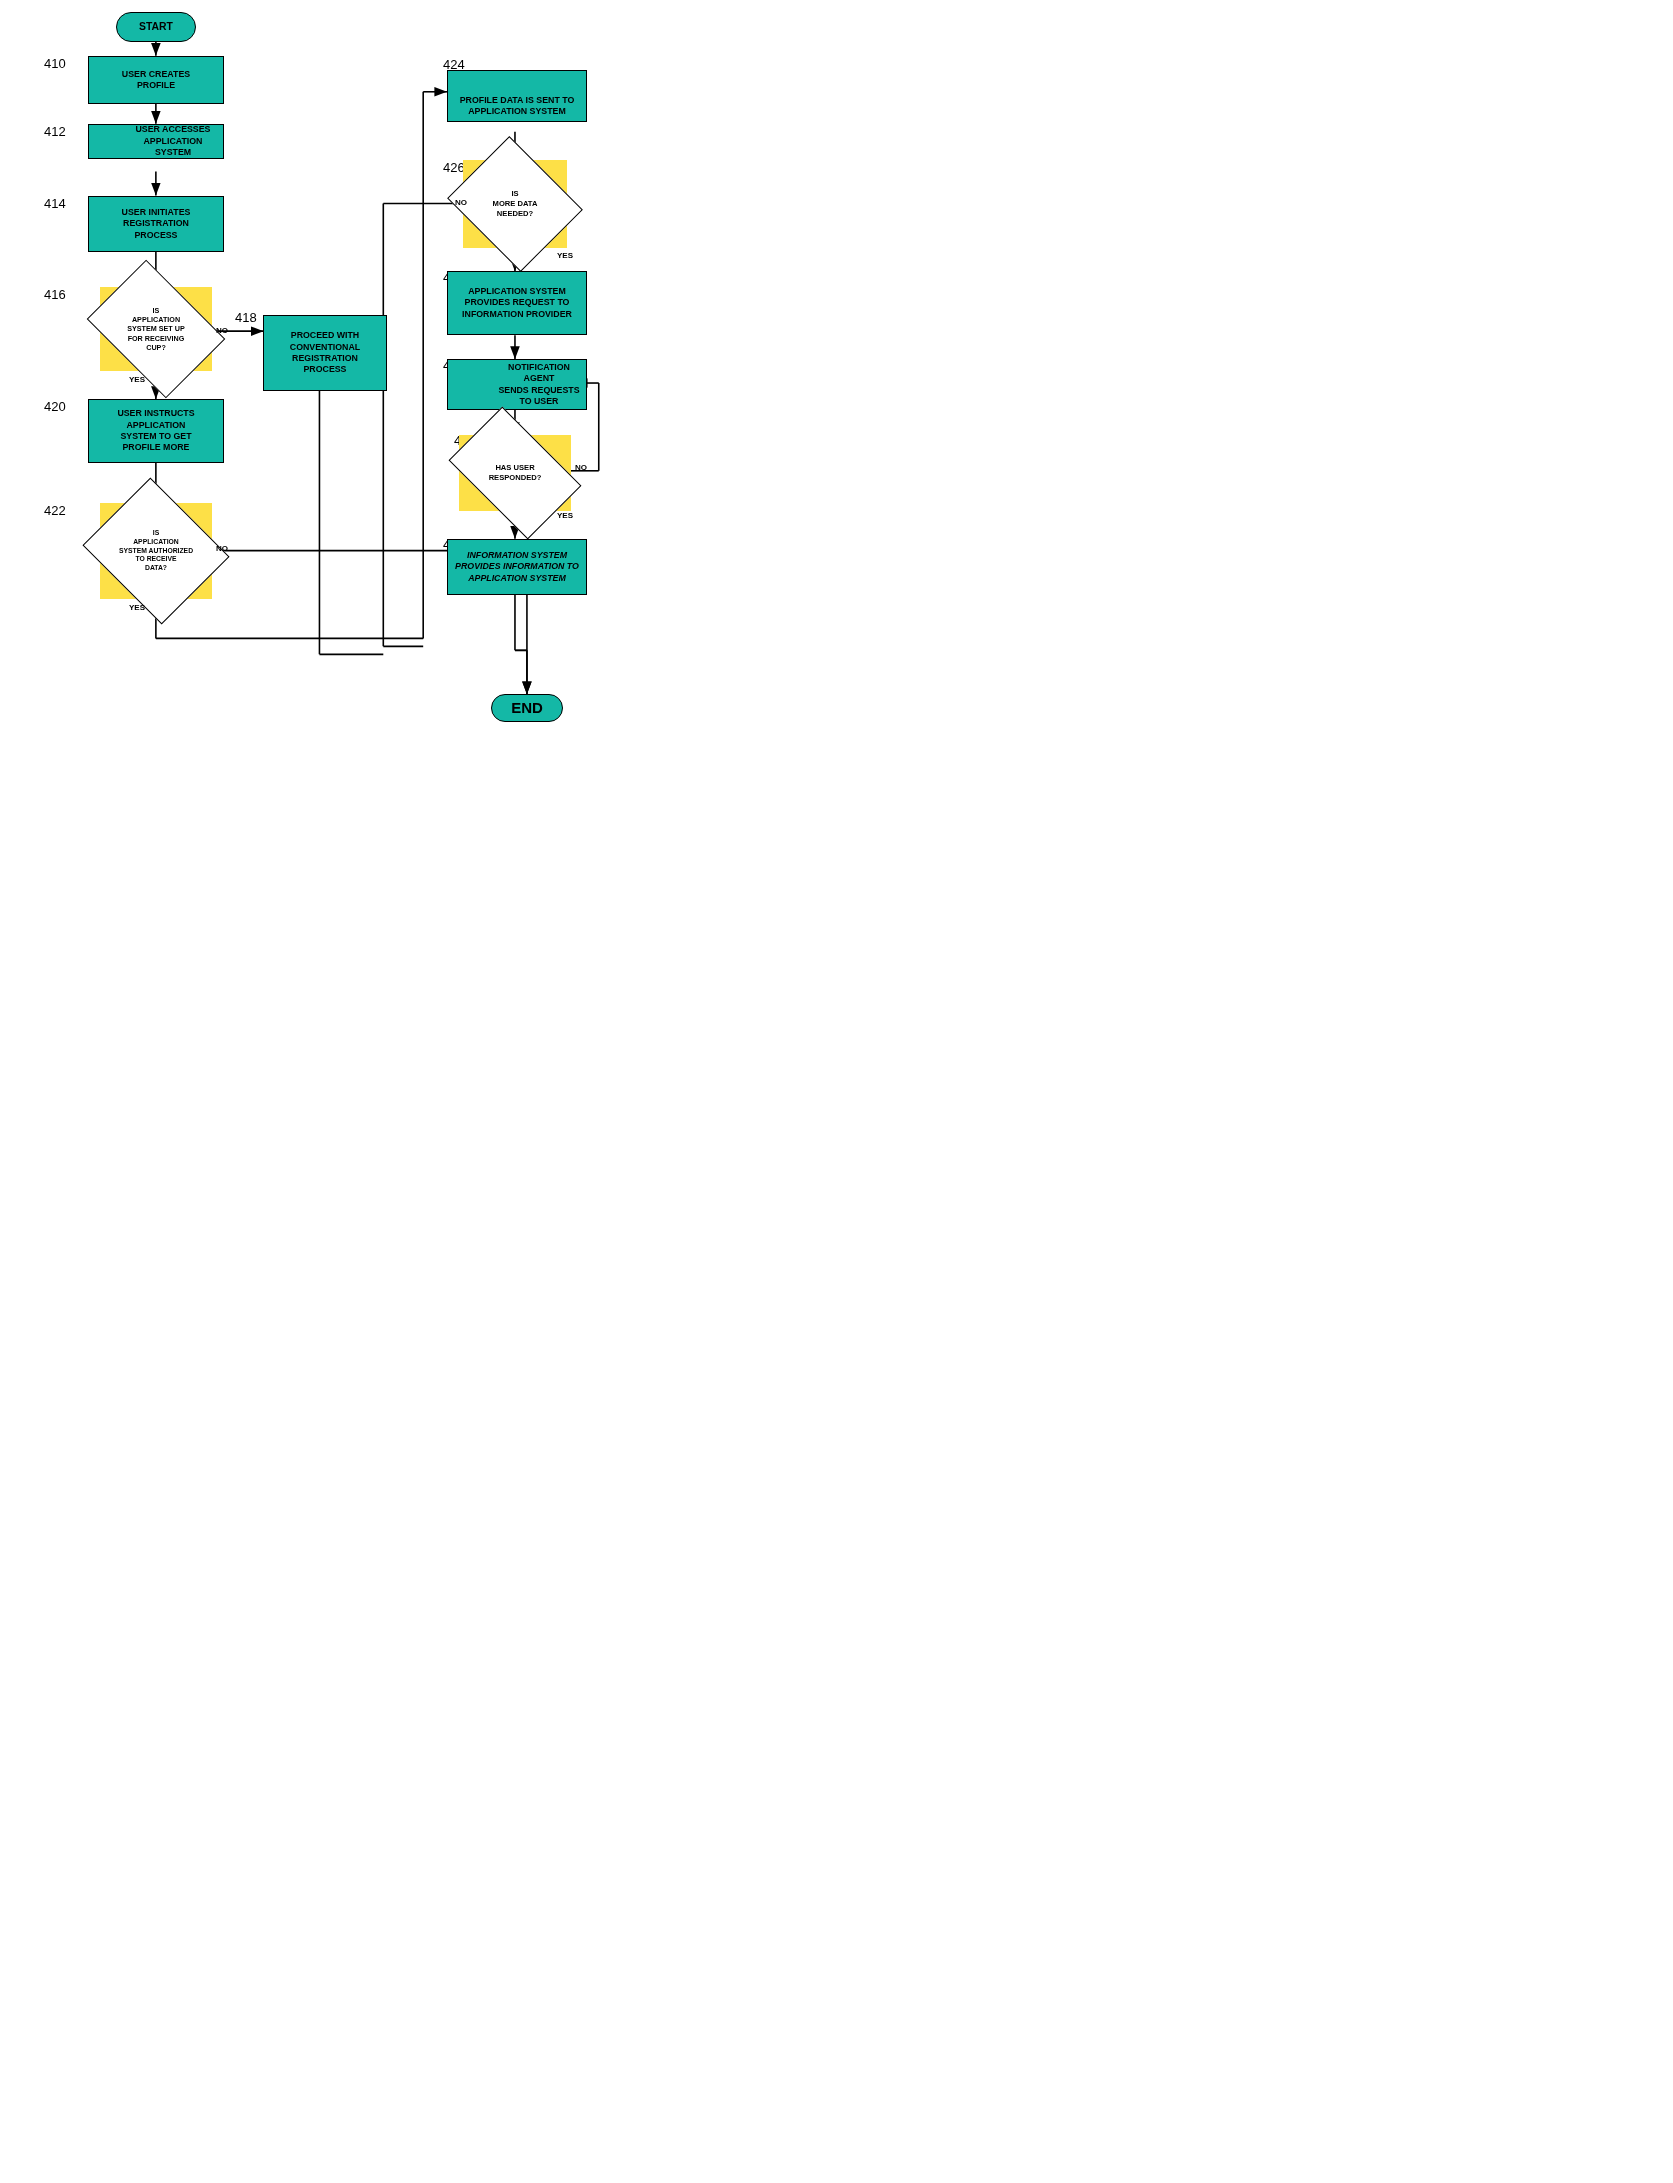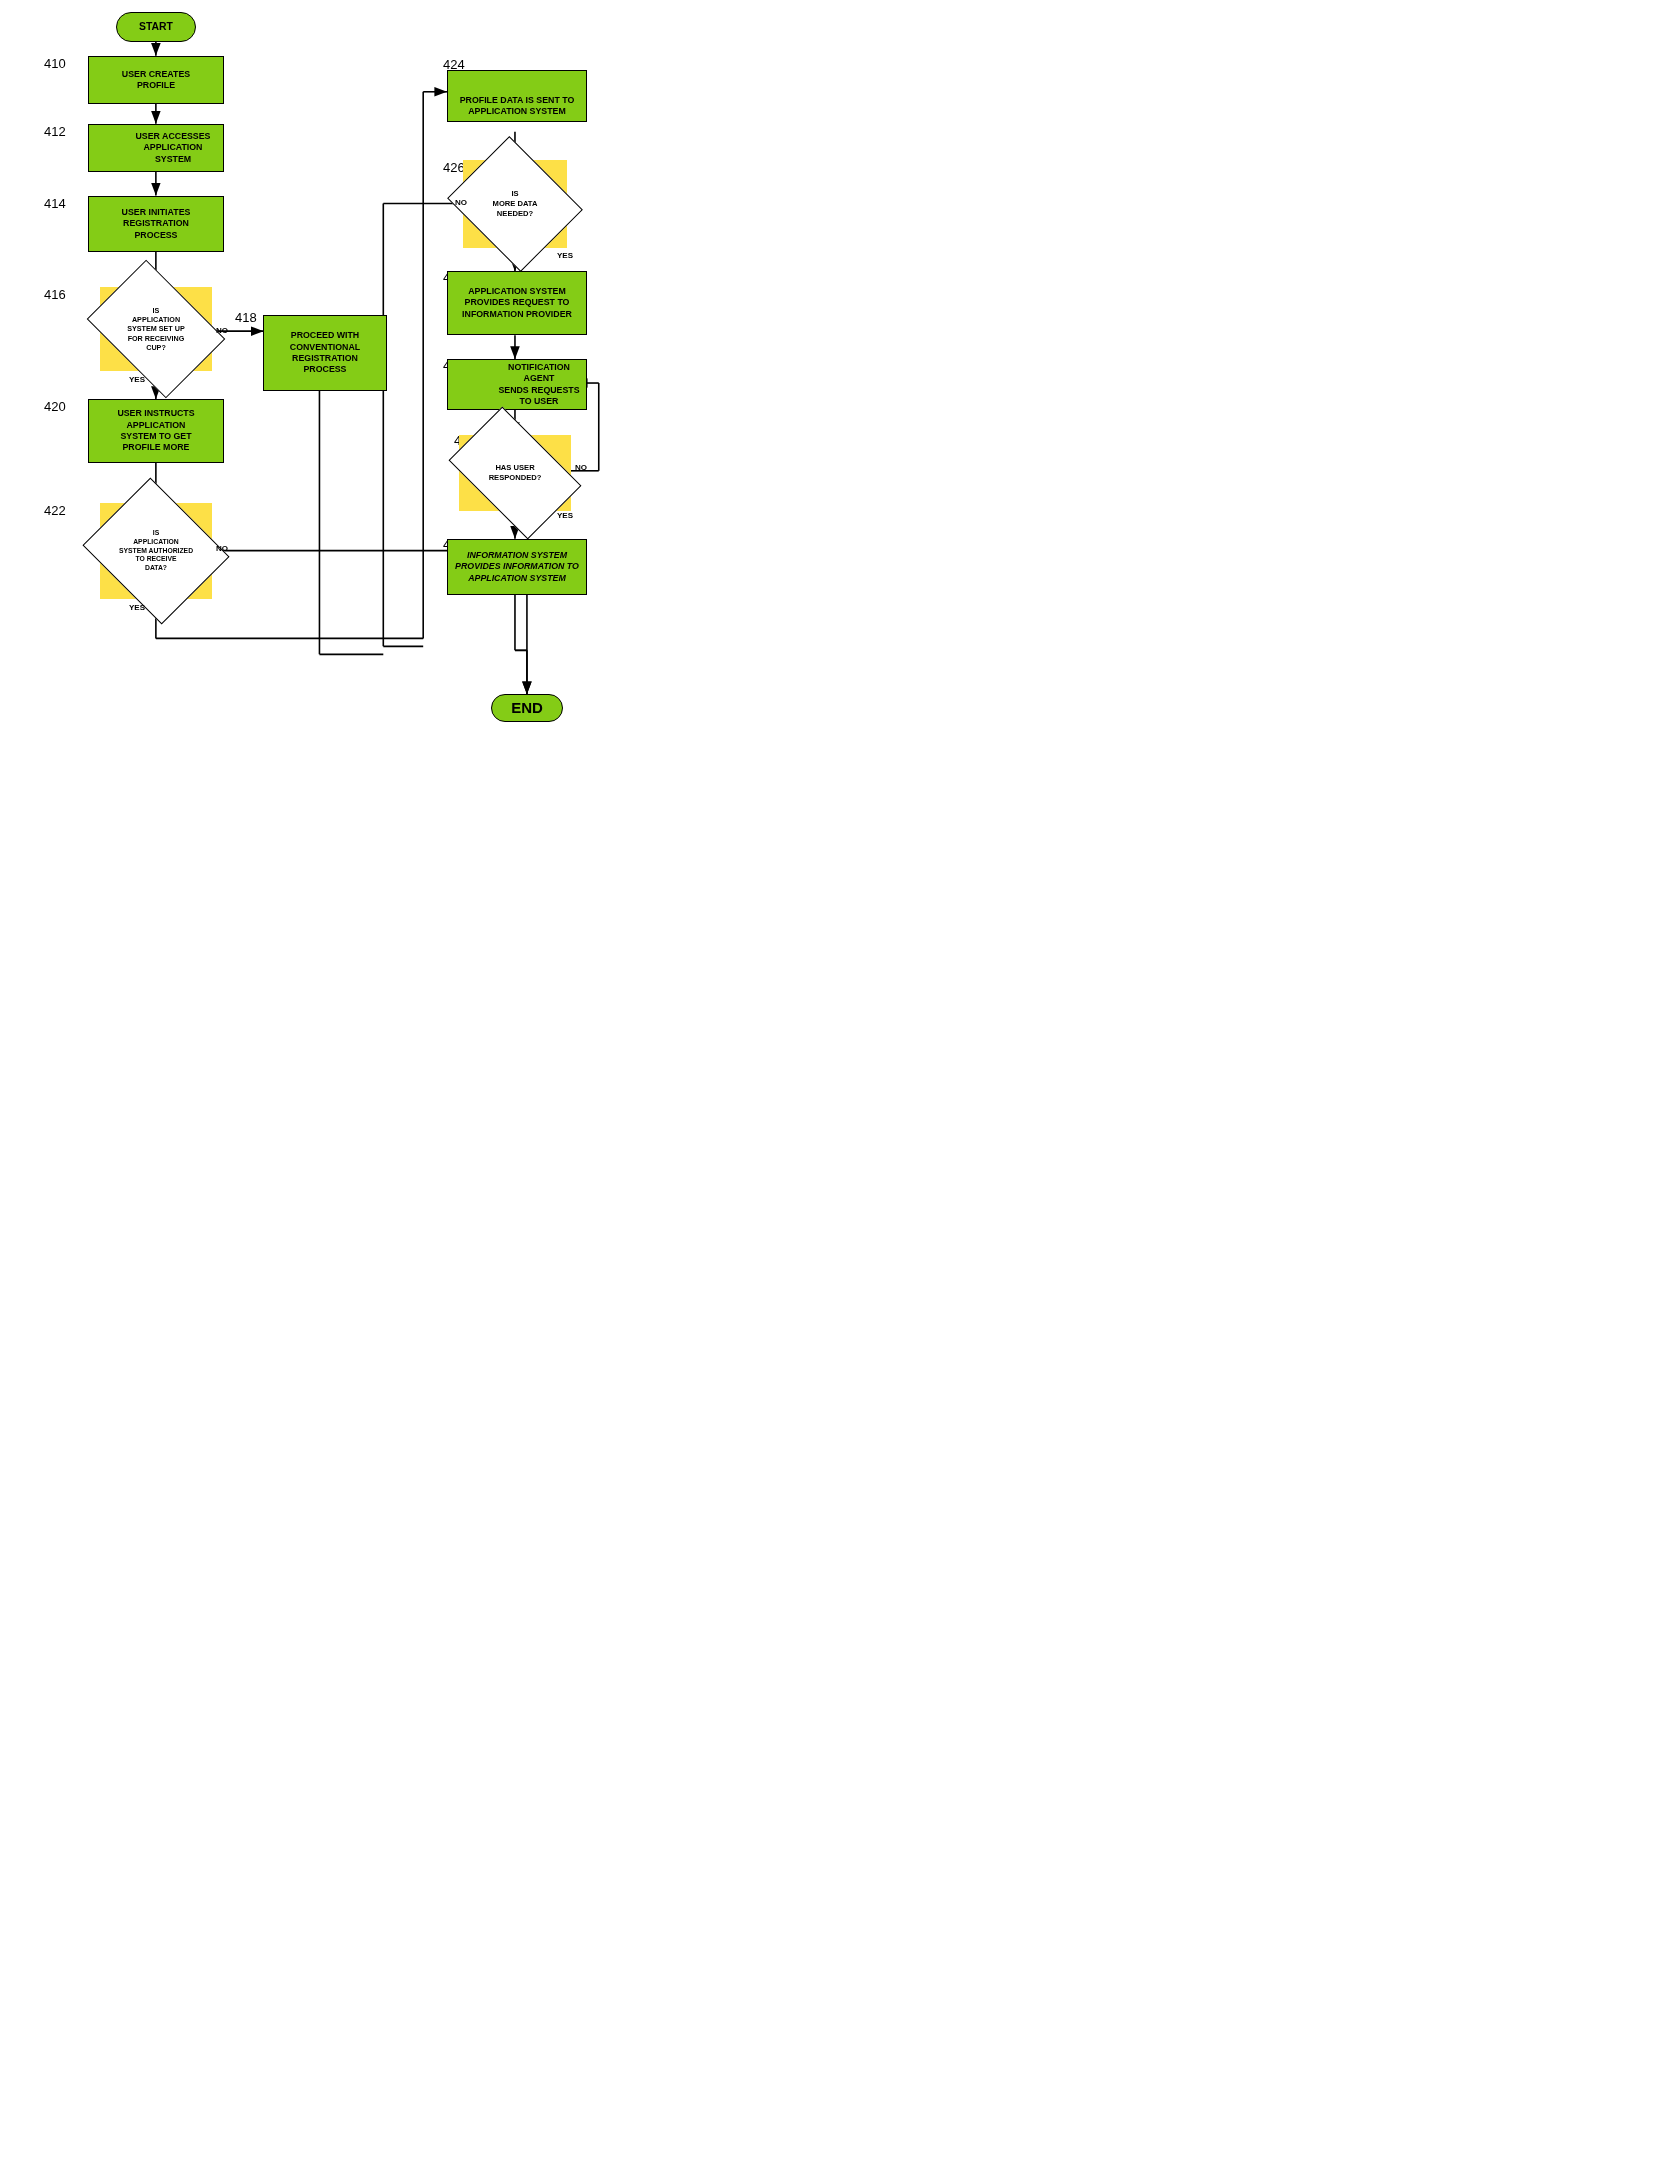--- a/index.html
+++ b/index.html
@@ -13,21 +13,21 @@
     }
     .flowchart {
       position: relative;
       width: 607px;
       height: 790px;
     }
     
     .box {
       position: absolute;
       border: 1.6px solid #000;
-      background: #84cc16;
+      background: #14b8a6;
       display: flex;
       align-items: center;
       justify-content: center;
       text-align: center;
       font-size: 8.8px;
       font-weight: bold;
       line-height: 1.3;
     }
     .rounded {
       border-radius: 16px;
@@ -144,21 +144,21 @@
 
   <span class="ref-num" style="left:44px; top:56px;">410</span>
 
   <div class="box" style="left:88px; top:56px; width:136px; height:48px;">
     <span style="white-space:pre-line;">USER CREATES
 PROFILE</span>
   </div>
 
   <span class="ref-num" style="left:44px; top:124px;">412</span>
 
-  <div class="box" style="left:88px; top:124px; width:136px; height:48px;padding-left:34px;">
+  <div class="box" style="left:88px; top:124px; width:136px; height:35px;padding-left:34px;">
     <span style="white-space:pre-line;">USER ACCESSES
 APPLICATION
 SYSTEM</span>
   </div>
 
   <span class="ref-num" style="left:44px; top:196px;">414</span>
 
   <div class="box" style="left:88px; top:196px; width:136px; height:56px;">
     <span style="white-space:pre-line;">USER INITIATES
 REGISTRATION

